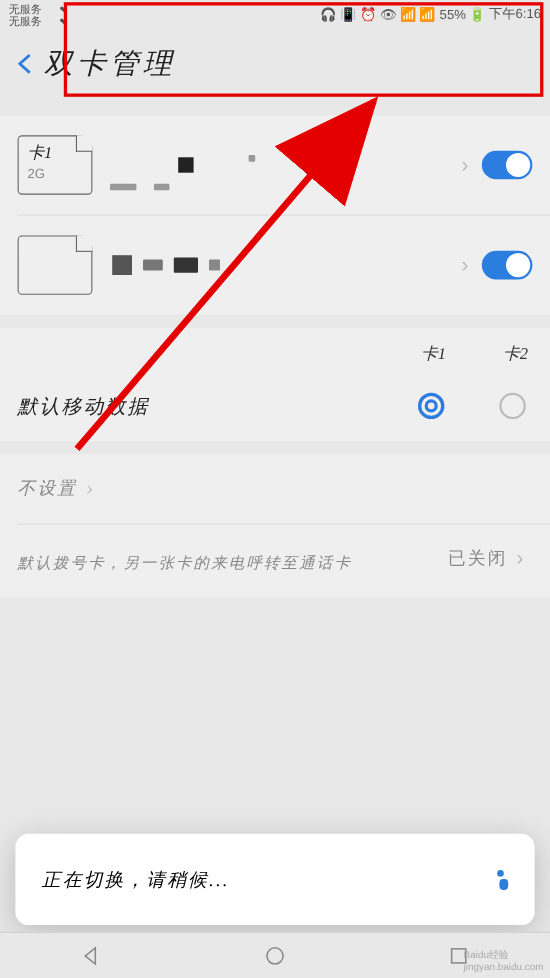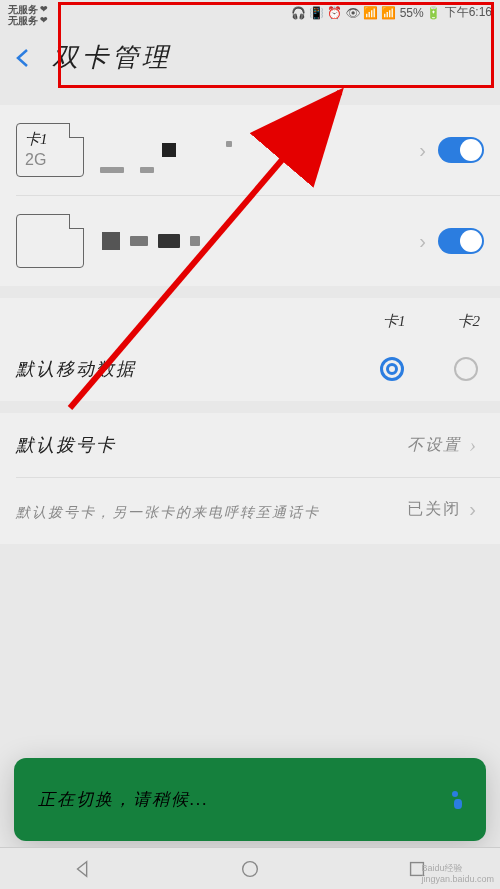--- a/index.html
+++ b/index.html
@@ -19,33 +19,33 @@
       font-size: 11px;
       color: #555;
       height: 30px;
     }
     .status-left {
       display: flex;
       flex-direction: column;
       line-height: 1.1;
       font-size: 10px;
     }
-    .status-left span { display: flex; align-items: flex-end; gap: 2px; font-weight: bold; }
+    .status-left span { display: flex; align-items: flex-end; gap: 16px; }
     .status-right {
       display: flex;
       align-items: center;
       gap: 3px;
       font-size: 12px;
     }
     .status-right span { display: inline-flex; align-items: center; }
     .header {
       display: flex;
       align-items: center;
       padding: 10px 12px 18px;
-      gap: 16px;
+      gap: 4px;
     }
     .back-icon {
       width: 24px;
       height: 24px;
       color: #2b7de0;
     }
     .title {
       font-size: 26px;
       font-weight: 500;
       letter-spacing: 4px;
@@ -87,21 +87,21 @@
       padding: 6px 8px;
       margin-right: 18px;
     }
     .sim-card .name {
       font-size: 15px;
       color: #222;
       font-family: "STKaiti", cursive;
       font-style: italic;
     }
     .sim-card .net {
-      font-size: 16px;
+      font-size: 12px;
       color: #888;
       margin-top: 2px;
     }
     .sim-card::after {
       content: "";
       position: absolute;
       top: -1px;
       right: -1px;
       width: 14px;
       height: 14px;
@@ -221,21 +221,21 @@
       font-size: 14px;
       color: #888;
       margin-top: 8px;
       letter-spacing: 2px;
     }
     .toast {
       position: absolute;
       bottom: 48px;
       left: 14px;
       right: 14px;
-      background: #15803d;
+      background: #ffffff;
       border-radius: 12px;
       padding: 30px 24px;
       box-shadow: 0 6px 30px rgba(0,0,0,0.2);
       display: flex;
       align-items: center;
       justify-content: space-between;
       font-family: "STKaiti", cursive;
       font-style: italic;
       font-size: 17px;
       letter-spacing: 2px;
@@ -370,21 +370,20 @@
     <span class="label">默认移动数据</span>
     <div class="radio-group">
       <div class="radio selected"></div>
       <div class="radio"></div>
     </div>
   </div>
 </div>
 
 <div class="section">
   <div class="setting-row">
-    <span class="label">默认拨号卡</span>
     <span class="value-text">不设置</span>
     <span class="chevron">›</span>
   </div>
   <div class="divider"></div>
   <div class="setting-col">
     <div class="setting-col-left">
       <div class="desc">默认拨号卡，另一张卡的来电呼转至通话卡</div>
     </div>
     <span class="value-text">已关闭</span>
     <span class="chevron">›</span>

